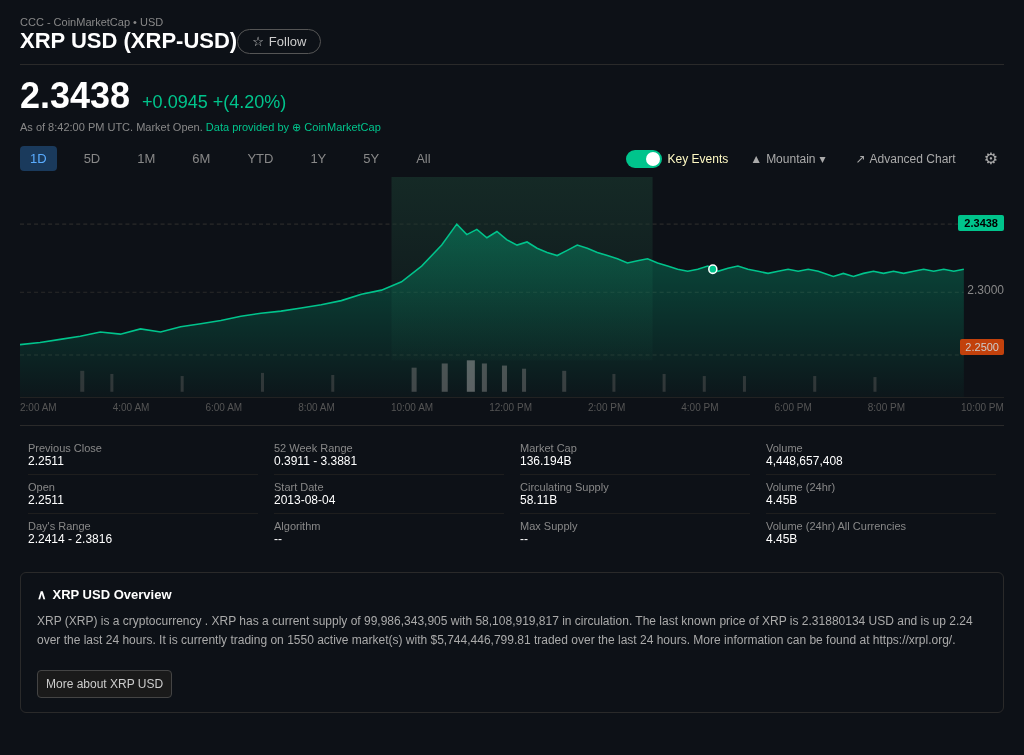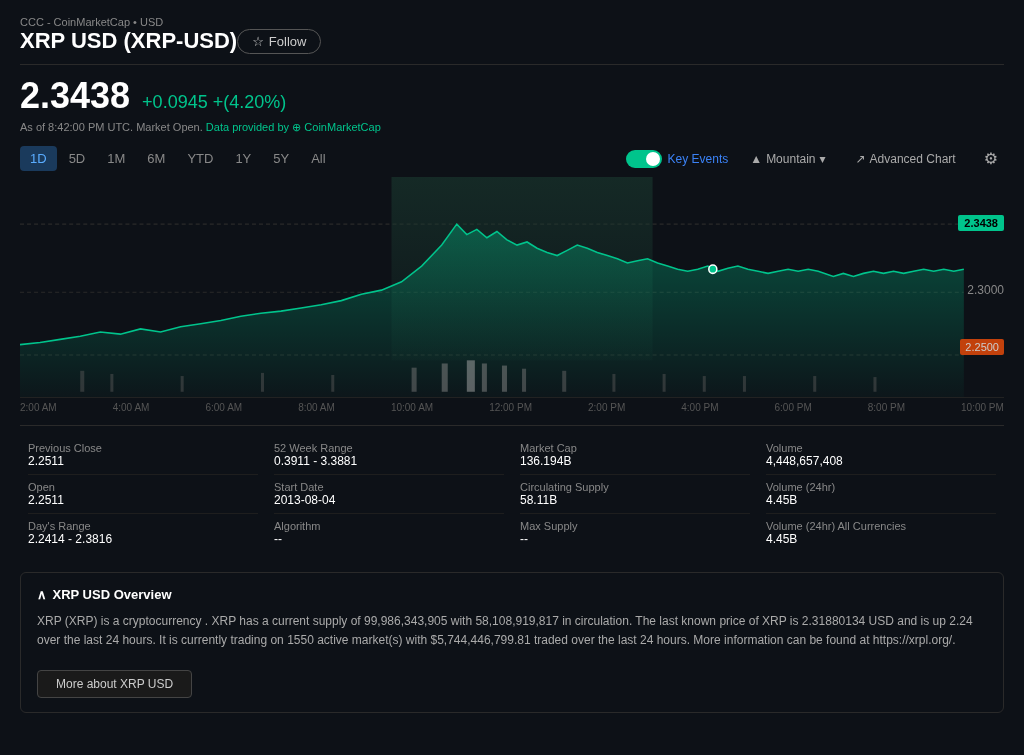--- a/index.html
+++ b/index.html
@@ -72,21 +72,21 @@
       color: #00c48c;
     }
     .chart-toolbar {
       display: flex;
       align-items: center;
       gap: 0;
       margin-bottom: 6px;
     }
     .time-buttons {
       display: flex;
-      gap: 2px;
+      gap: 17px;
       flex: 1;
     }
     .time-btn {
       background: transparent;
       border: none;
       color: #888;
       padding: 5px 10px;
       font-size: 13px;
       cursor: pointer;
       border-radius: 4px;
@@ -99,21 +99,21 @@
     .chart-controls {
       display: flex;
       align-items: center;
       gap: 14px;
     }
     .key-events-toggle {
       display: flex;
       align-items: center;
       gap: 6px;
       font-size: 12px;
-      color: #3b82f6;
+      color: #fef9c3;
     }
     .toggle-switch {
       width: 36px;
       height: 18px;
       background: #00c48c;
       border-radius: 9px;
       position: relative;
       cursor: pointer;
     }
     .toggle-switch::after {
@@ -234,21 +234,21 @@
     .overview-text {
       font-size: 12px;
       color: #aaa;
       line-height: 1.6;
       margin-bottom: 20px;
     }
     .more-btn {
       background: #1a1a1a;
       border: 1px solid #444;
       color: #ccc;
-      padding: 6px 18px;
+      padding: 6px 8px;
       font-size: 12px;
       border-radius: 4px;
       cursor: pointer;
     }
     .chart-container {
       position: relative;
     }
   </style>
 </head>
 <body>

